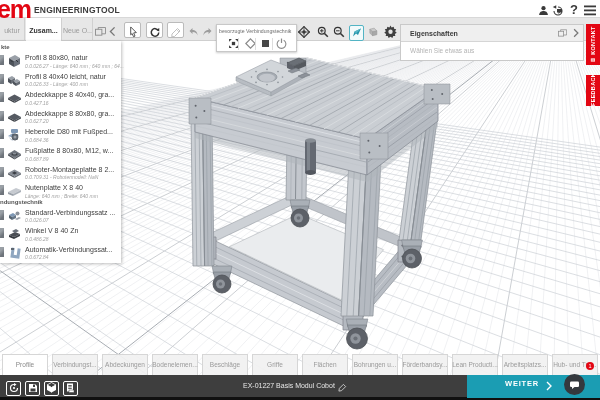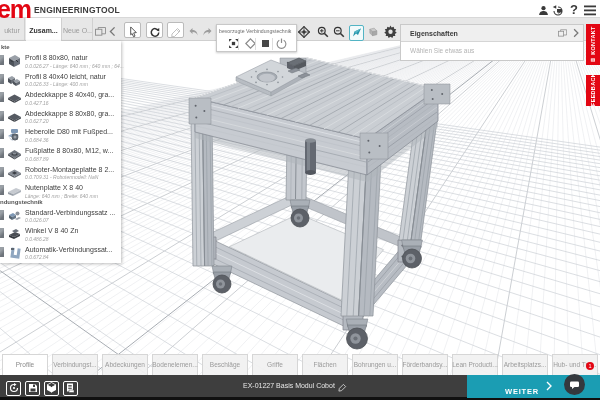--- a/index.html
+++ b/index.html
@@ -738,21 +738,21 @@
     <rect x="4.5" y="4" width="7" height="1.6" fill="#3d3d3d"></rect>
     <rect x="4.5" y="7" width="7" height="1.6" fill="#3d3d3d"></rect>
     <rect x="4.5" y="10" width="7" height="1.6" fill="#3d3d3d"></rect>
     <rect x="6" y="14" width="10" height="5" fill="#fff" stroke="#3d3d3d" stroke-width="1"></rect>
   </svg>
 <div id="projname" class="abs">EX-01227 Basis Modul Cobot</div>
 <svg class="abs" style="left:338px;top:383px;z-index:26" width="9" height="9" viewBox="0 0 20 20">
     <path d="M12 3 L17 8 L8 17 L2 18 L3 12 Z" fill="none" stroke="#ddd" stroke-width="1.8"></path>
   </svg>
 <div id="weiter" class="abs">
-    <span style="position:absolute;left:38px;top:12px">WEITER</span>
+    <span style="position:absolute;left:38px;top:4px">WEITER</span>
   </div>
 <svg class="abs" style="left:545px;top:380px;z-index:26" width="8" height="12" viewBox="0 0 12 16">
     <path d="M3 2 L9 8 L3 14" fill="none" stroke="#fff" stroke-width="2"></path>
   </svg>
 <div id="chat" class="abs"></div>
 <svg class="abs" style="left:569px;top:380px;z-index:27" width="11" height="10" viewBox="0 0 22 20">
     <rect x="2" y="3" width="18" height="11" rx="2.5" fill="#fff"></rect>
     <path d="M6 14 L6 18 L11 14 Z" fill="#fff"></path>
   </svg>
 <div id="chatbadge" class="abs">1</div>

